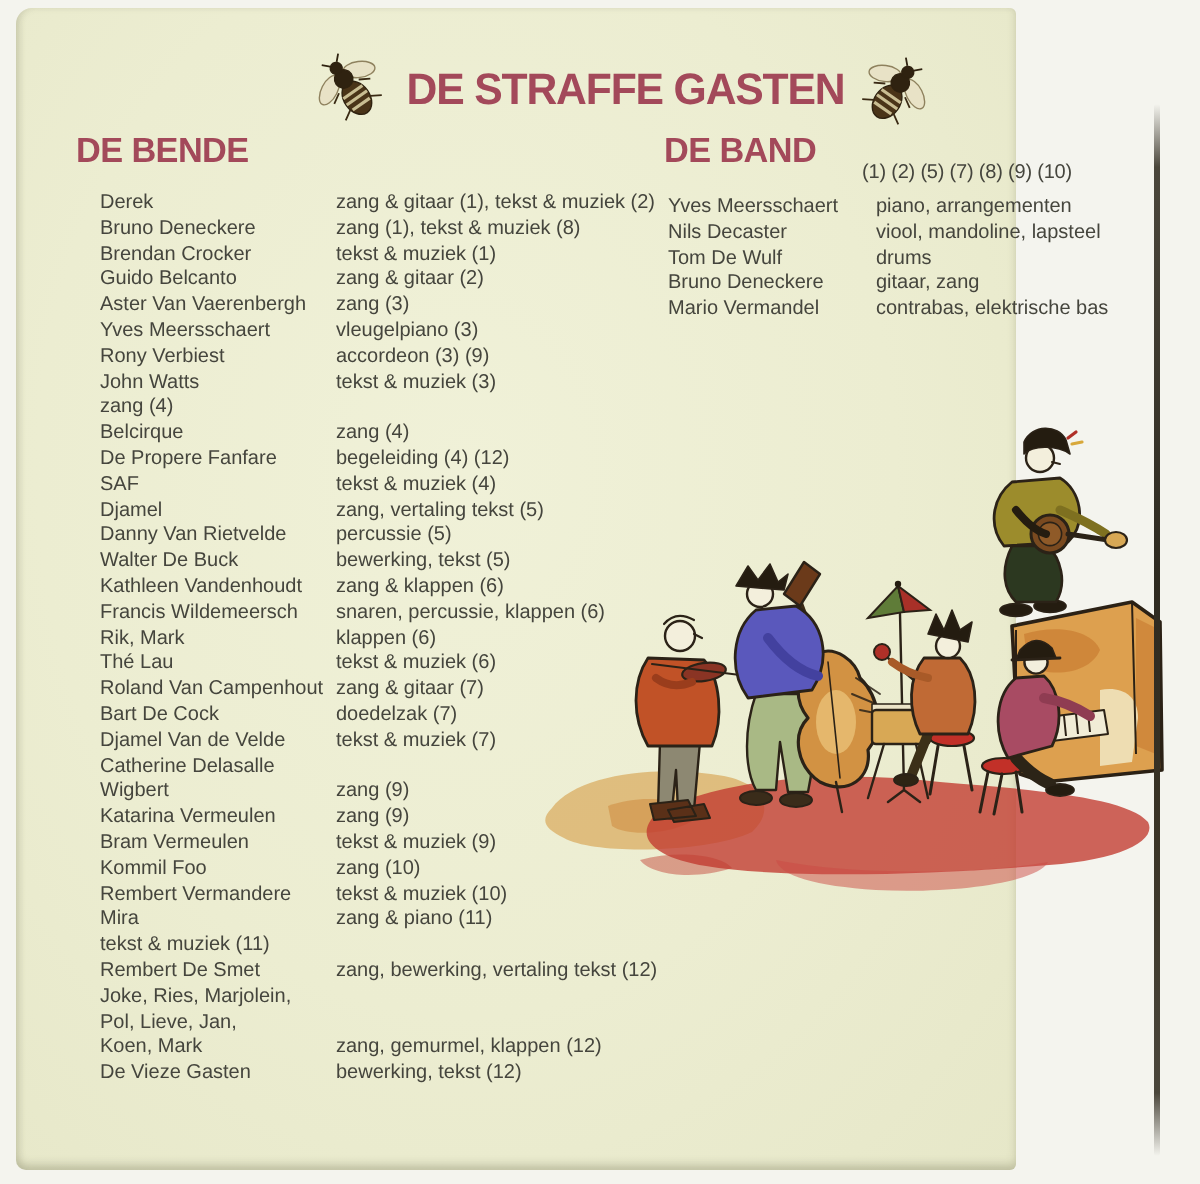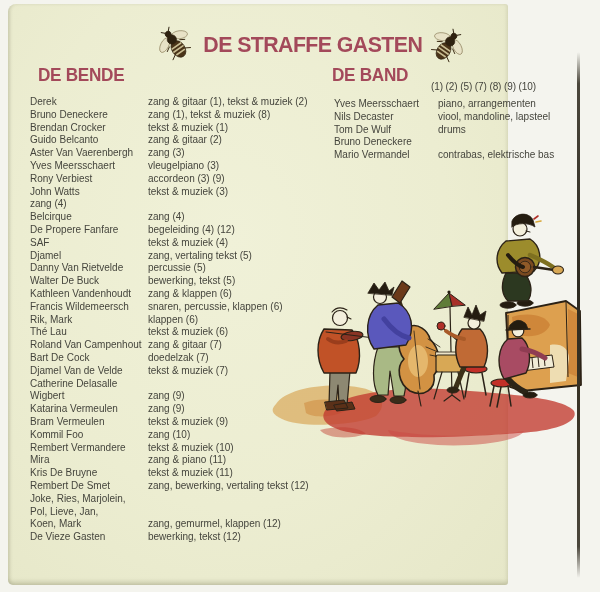--- a/index.html
+++ b/index.html
@@ -33,21 +33,21 @@
     letter-spacing:-0.3px;color:#a3495a;transform:scaleX(.98);transform-origin:left;
     white-space:nowrap;
   }
   #h-bende{left:30px;top:61px;}
   #h-band{left:324px;top:61px;}
   .tracks-note{
     position:absolute;left:423px;top:77px;font-size:10px;color:#45453d;
     letter-spacing:-0.1px;white-space:nowrap;
   }
   .rows{position:absolute;font-size:10px;line-height:12.8px;color:#45453d;}
-  #bende-rows{left:22px;top:92px;width:292px;}
+  #bende-rows{left:42px;top:92px;width:292px;}
   #band-rows{left:326px;top:94px;width:252px;}
   .row{display:flex;}
   .row .nm{flex:none;white-space:nowrap;}
   .row .rl{flex:1;white-space:nowrap;}
   #bende-rows .nm{width:118px;}
   #band-rows .nm{width:104px;}
   .illustration{position:absolute;left:260px;top:185px;width:322px;height:266px;}
   .hidden-defs{position:absolute;width:0;height:0;}
 </style>
 </head>
@@ -192,21 +192,20 @@
       </div>
       <div class="row">
         <span class="nm">Rembert Vermandere</span>
         <span class="rl">tekst &amp; muziek (10)</span>
       </div>
       <div class="row">
         <span class="nm">Mira</span>
         <span class="rl">zang &amp; piano (11)</span>
       </div>
       <div class="row">
-        <span class="nm">Kris De Bruyne</span>
         <span class="rl">tekst &amp; muziek (11)</span>
       </div>
       <div class="row">
         <span class="nm">Rembert De Smet</span>
         <span class="rl">zang, bewerking, vertaling tekst (12)</span>
       </div>
       <div class="row">
         <span class="nm">Joke, Ries, Marjolein,</span>
         <span class="rl"></span>
       </div>
@@ -231,20 +230,21 @@
       <div class="row">
         <span class="nm">Nils Decaster</span>
         <span class="rl">viool, mandoline, lapsteel</span>
       </div>
       <div class="row">
         <span class="nm">Tom De Wulf</span>
         <span class="rl">drums</span>
       </div>
       <div class="row">
         <span class="nm">Bruno Deneckere</span>
+        <span class="rl">gitaar, zang</span>
       </div>
       <div class="row">
         <span class="nm">Mario Vermandel</span>
         <span class="rl">contrabas, elektrische bas</span>
       </div>
     </div>
 
   <svg class="illustration" viewBox="0 0 322 266">
 
     <g>

